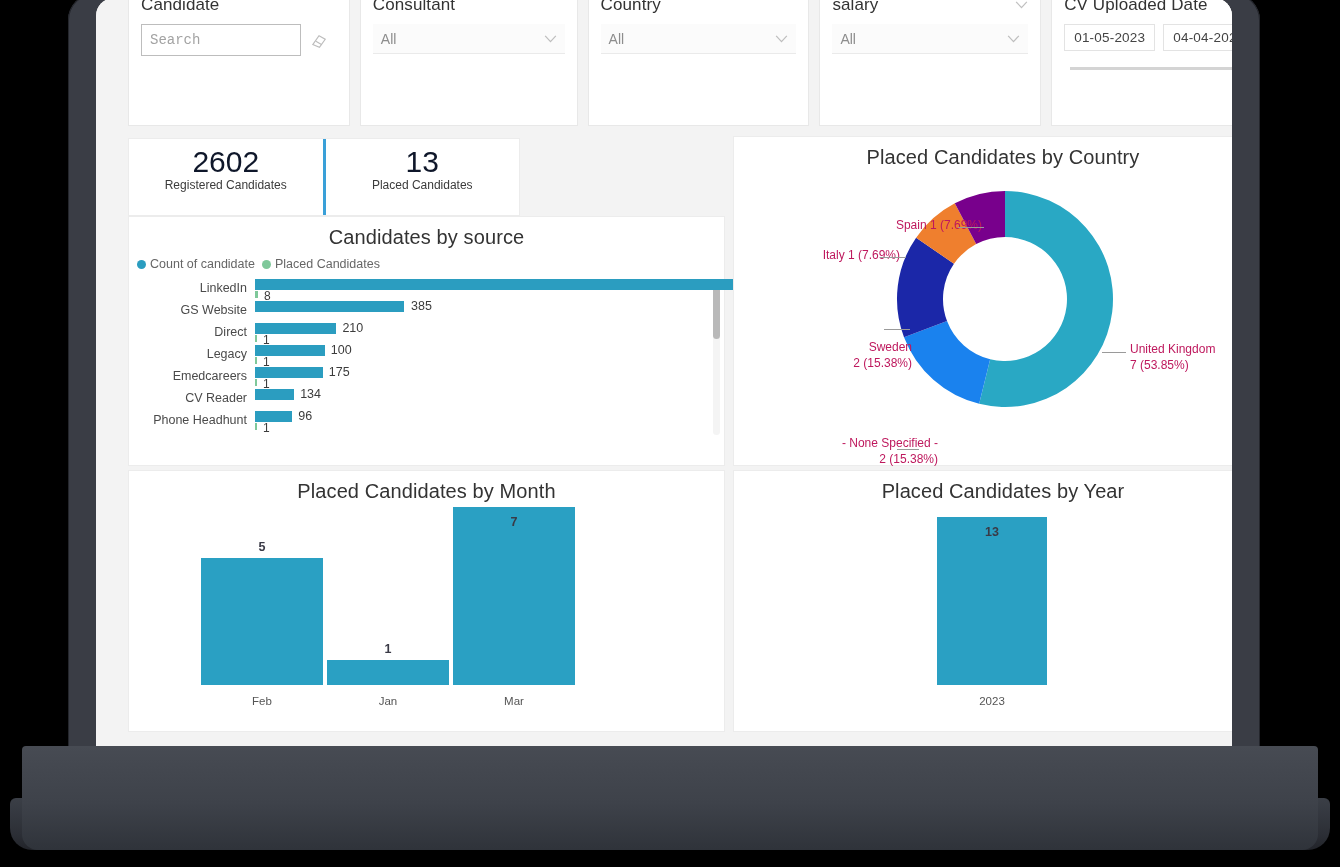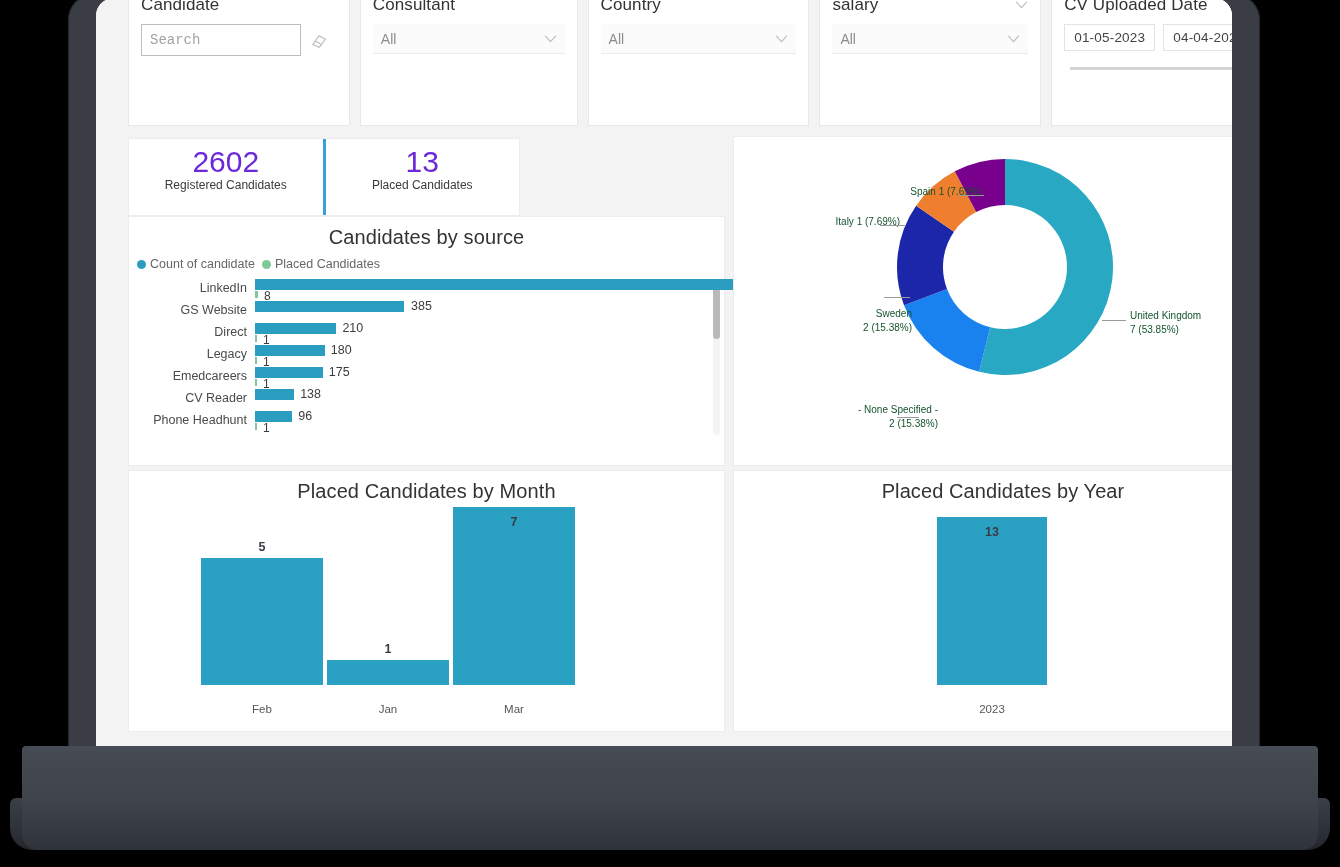--- a/index.html
+++ b/index.html
@@ -101,21 +101,21 @@
 
   
   .kpi-card {
     position: absolute; left: 32px; top: 140px;
     width: 392px; height: 78px;
     background: #fff; border: 1px solid #ececec;
     display: flex;
   }
   .kpi { flex: 1; text-align: center; padding-top: 7px; }
   .kpi + .kpi { border-left: 3px solid #3aa0d8; }
-  .kpi-value { font-size: 30px; color: #6d28d9; font-weight: 400; line-height: 1.08; }
+  .kpi-value { font-size: 30px; color: #0f172a; font-weight: 400; line-height: 1.08; }
   .kpi-label { font-size: 12px; color: #3b3b3b; margin-top: 0; }
 
   
   .panel { position: absolute; background: #fff; border: 1px solid #ececec; }
   .panel-title {
     text-align: center; font-size: 20px; color: #333;
     font-weight: 400; padding-top: 9px; letter-spacing: .1px;
   }
 
   
@@ -158,26 +158,26 @@
   #p-year  { left: 637px; top: 472px; width: 540px; height: 262px; }
   .col-area { position: relative; width: 100%; height: 212px; }
   .col {
     position: absolute; bottom: 30px; background: #2aa0c3;
   }
   .col-val {
     position: absolute; font-size: 12.5px; color: #3a3a46; font-weight: 600;
     transform: translateX(-50%);
   }
   .col-cat {
-    position: absolute; bottom: 0; font-size: 11.5px; color: #555;
+    position: absolute; bottom: 8px; font-size: 11.5px; color: #555;
     transform: translateX(-50%);
   }
 
   .donut-lbl {
-    position: absolute; font-size: 10px; color: #14532d; line-height: 1.35;
+    position: absolute; font-size: 12px; color: #be185d; line-height: 1.35;
     white-space: pre-line;
   }
   .leader { position: absolute; background: #9a9a9a; height: 1px; }
 </style>
 </head>
 <body>
 
 <div id="stage">
 
   <div class="laptop-lid">
@@ -292,47 +292,48 @@
               <div class="brow">
                 <div class="cat">Direct</div>
                 <div class="bar-main" style="width: 81.383px;"></div>
                 <div class="bar-lbl lbl-main" style="left: 213.383px;">210</div>
                 <div class="bar-sub" style="width: 2px;"></div>
                 <div class="bar-lbl lbl-sub" style="left: 134px;">1</div>
               </div>
               <div class="brow">
                 <div class="cat">Legacy</div>
                 <div class="bar-main" style="width: 69.7568px;"></div>
-                <div class="bar-lbl lbl-main" style="left: 201.757px;">180</div>
+                <div class="bar-lbl lbl-main" style="left: 201.757px;">100</div>
                 <div class="bar-sub" style="width: 2px;"></div>
                 <div class="bar-lbl lbl-sub" style="left: 134px;">1</div>
               </div>
               <div class="brow">
                 <div class="cat">Emedcareers</div>
                 <div class="bar-main" style="width: 67.8191px;"></div>
                 <div class="bar-lbl lbl-main" style="left: 199.819px;">175</div>
                 <div class="bar-sub" style="width: 2px;"></div>
                 <div class="bar-lbl lbl-sub" style="left: 134px;">1</div>
               </div>
               <div class="brow">
                 <div class="cat">CV Reader</div>
                 <div class="bar-main" style="width: 39.1413px;"></div>
-                <div class="bar-lbl lbl-main" style="left: 171.141px;">138</div>
+                <div class="bar-lbl lbl-main" style="left: 171.141px;">134</div>
               </div>
               <div class="brow">
                 <div class="cat">Phone Headhunt</div>
                 <div class="bar-main" style="width: 37.2036px;"></div>
                 <div class="bar-lbl lbl-main" style="left: 169.204px;">96</div>
                 <div class="bar-sub" style="width: 2px;"></div>
                 <div class="bar-lbl lbl-sub" style="left: 134px;">1</div>
               </div>
             </div>
         </div>
 
         <div class="panel" id="p-donut">
+          <div class="panel-title">Placed Candidates by Country</div>
           <div class="donut-area" id="donut-area"><svg width="540" height="268">
                 <path d="M271,22 A108,108 0 1 1 245.1539082569438,234.86171628201362 L256.16242881417145,190.19839268041522 A62,62 0 1 0 271,68 Z" fill="#29a8c4"></path>
                 <path d="M245.1539082569438,234.86171628201362 A108,108 0 0 1 170.0182457899752,168.29732780059388 L213.0289929535043,151.98550299663722 A62,62 0 0 0 256.16242881417145,190.19839268041522 Z" fill="#1a82ee"></path>
                 <path d="M170.0182457899752,168.29732780059388 A108,108 0 0 1 182.1177424834851,68.64900735303519 L219.9750003145933,94.77998570266836 A62,62 0 0 0 213.0289929535043,151.98550299663722 Z" fill="#1b27a8"></path>
                 <path d="M182.1177424834851,68.64900735303519 A108,108 0 0 1 220.80989741927303,34.370749229453324 L242.18716333328638,75.10172640950097 A62,62 0 0 0 219.9750003145933,94.77998570266836 Z" fill="#ef7f2e"></path>
                 <path d="M220.80989741927303,34.370749229453324 A108,108 0 0 1 271,22 L271,68 A62,62 0 0 0 242.18716333328638,75.10172640950097 Z" fill="#78008c"></path>
               </svg><div class="donut-lbl" style="left: 396px; top: 172px; width: 130px; text-align: left;">United Kingdom
 7 (53.85%)</div><div class="leader" style="left: 368px; top: 183px; width: 24px;"></div><div class="donut-lbl" style="left: 54px; top: 266px; width: 150px; text-align: right;">- None Specified -
 2 (15.38%)</div><div class="leader" style="left: 163px; top: 280px; width: 22px;"></div><div class="donut-lbl" style="left: 58px; top: 150px; width: 120px; text-align: right; margin-top: 20px;">Sweden
 2 (15.38%)</div><div class="leader" style="left: 150px; top: 160px; width: 26px;"></div><div class="donut-lbl" style="left: 16px; top: 78px; width: 150px; text-align: right;">Italy 1 (7.69%)</div><div class="leader" style="left: 146px; top: 88px; width: 26px;"></div><div class="donut-lbl" style="left: 78px; top: 48px; width: 170px; text-align: right;">Spain 1 (7.69%)</div><div class="leader" style="left: 224px; top: 58px; width: 26px;"></div></div>

